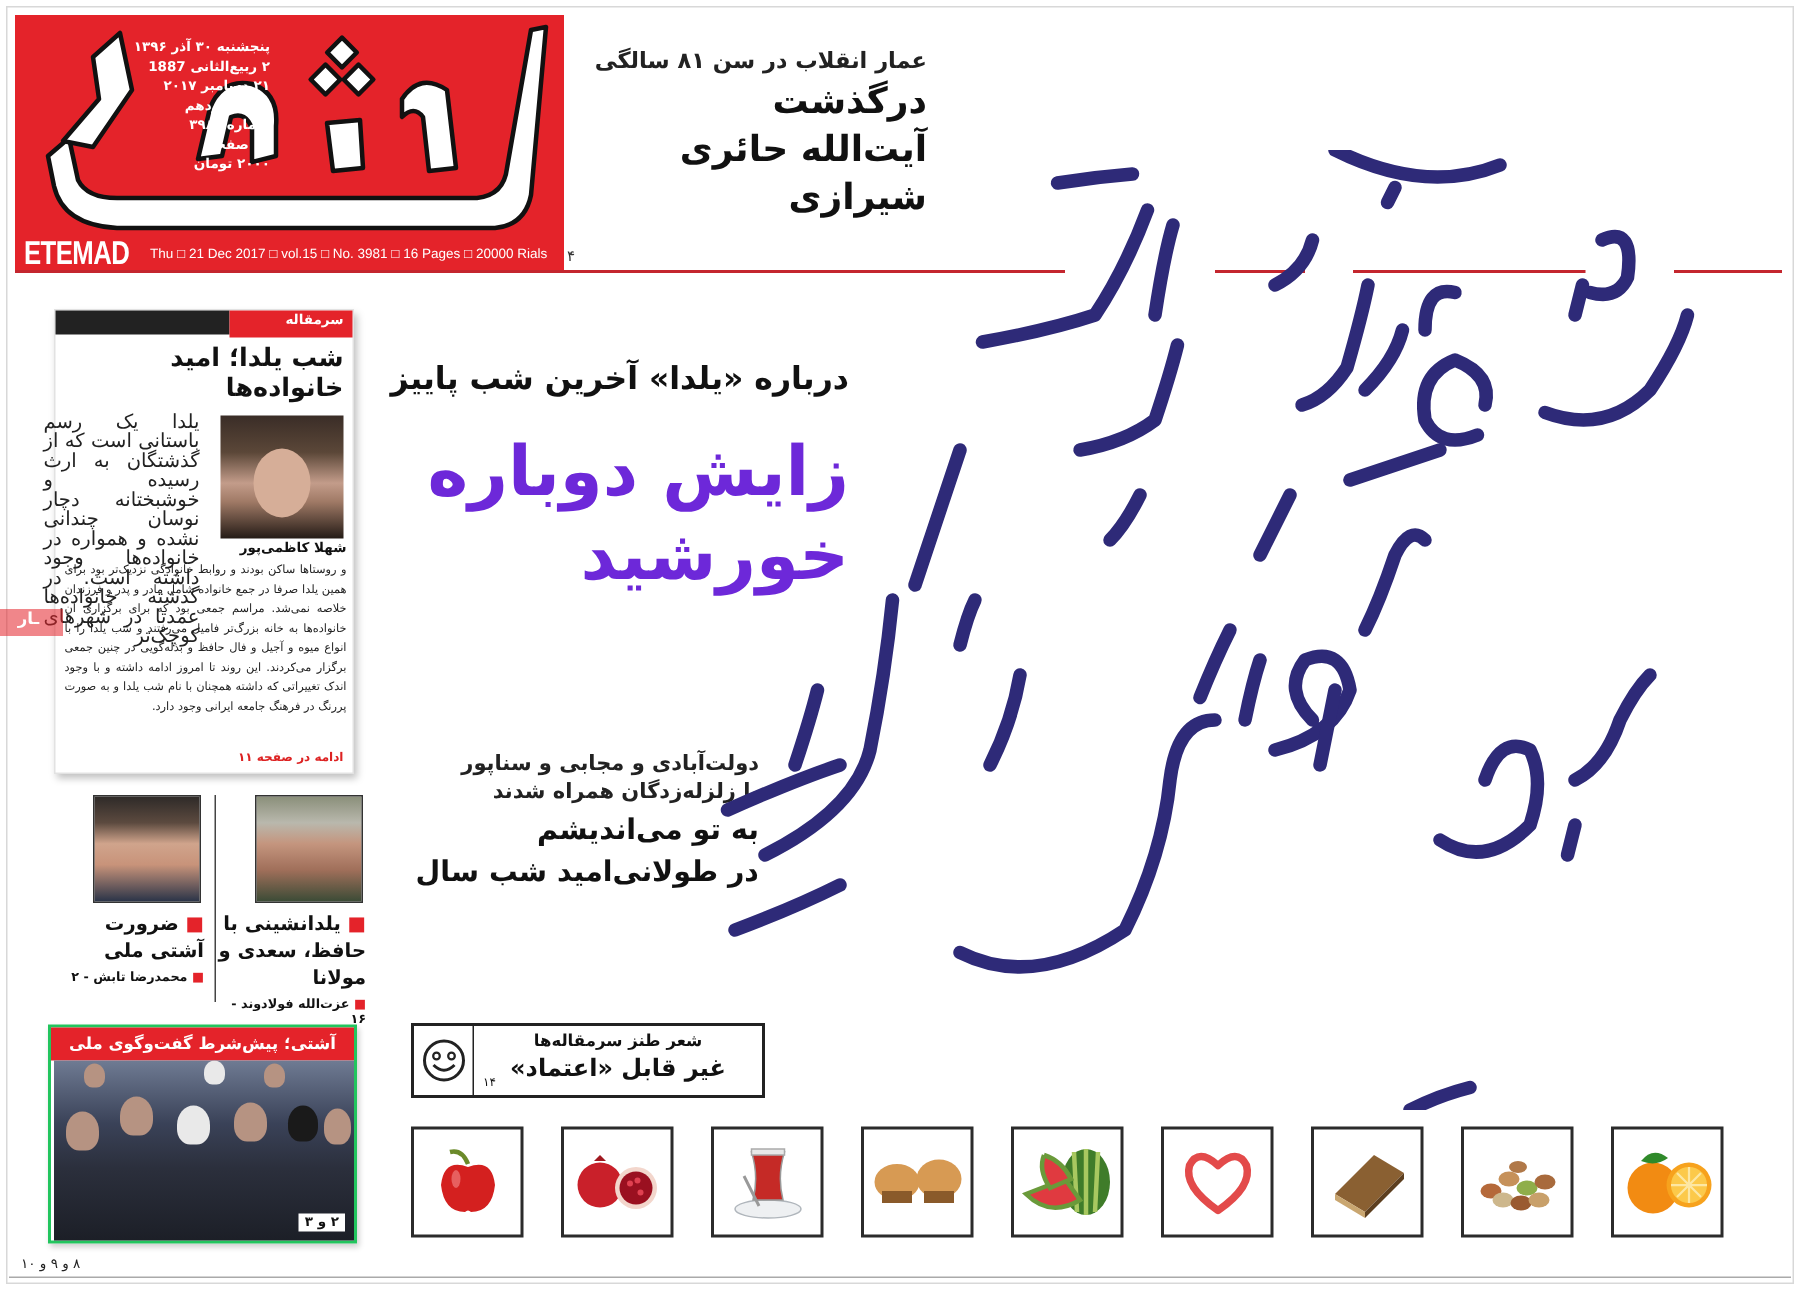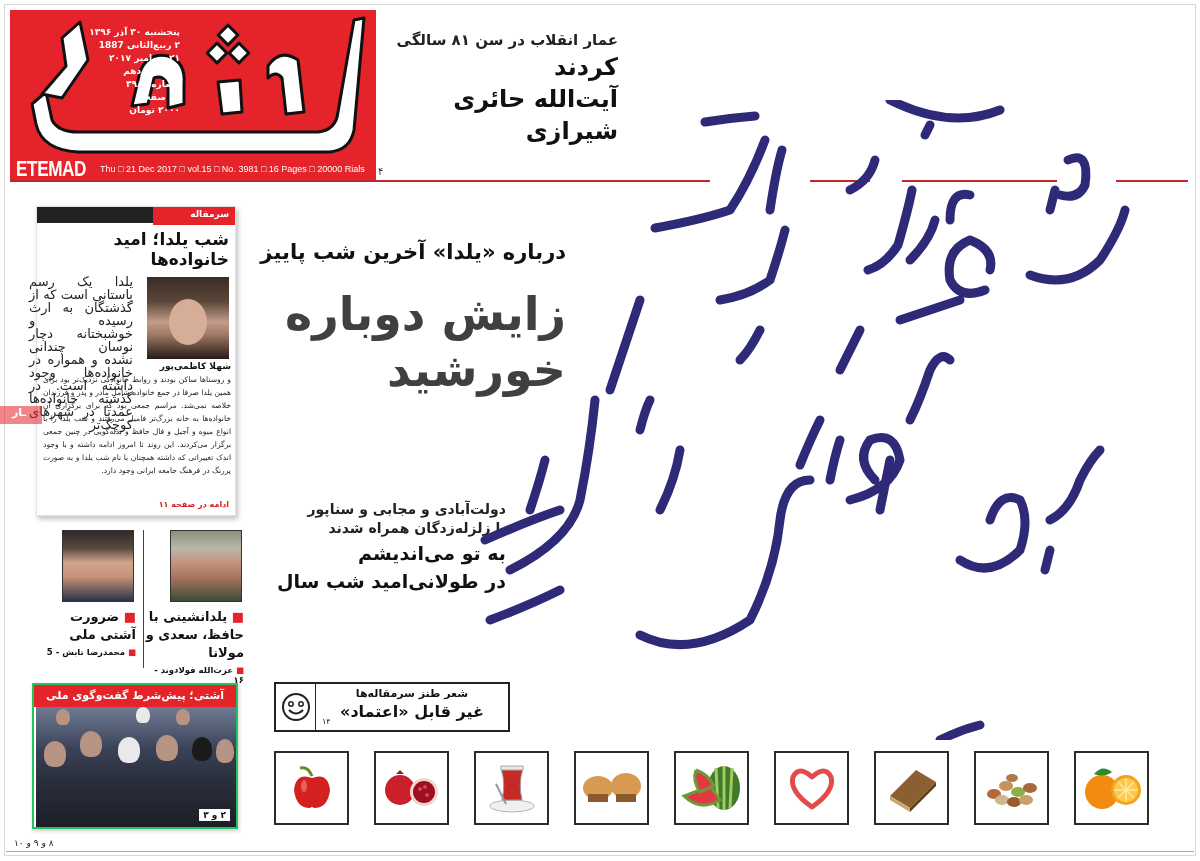--- a/index.html
+++ b/index.html
@@ -53,21 +53,21 @@
   .photo-box .img { position: absolute; left: 2px; top: 22px; width: 200px; height: 120px; background: linear-gradient(180deg, #6f7b93 0%, #3a4258 35%, #2b2f3c 60%, #1c1f27 100%); overflow: hidden; }
   .person { position: absolute; border-radius: 50% 50% 40% 40%; background: #b69382; }
   .photo-box .tag { position: absolute; right: 6px; bottom: 6px; background: #fff; font-size: 9px; font-weight: bold; padding: 1px 4px; direction: rtl; }
   .bottom-page-ref { position: absolute; left: 14px; top: 838px; font-size: 9px; color: #222; direction: rtl; }
 
   
   .side-tag { position: absolute; left: 0; top: 406px; width: 42px; height: 18px; background: rgba(228,35,42,0.55); color: #fff; font-size: 11px; font-weight: bold; direction: rtl; text-align: center; padding-right: 4px; }
 
   
   .main-kicker { position: absolute; left: 256px; top: 240px; width: 310px; direction: rtl; text-align: right; font-size: 21px; font-weight: bold; color: #111; }
-  .main-head { position: absolute; left: 256px; top: 286px; width: 310px; direction: rtl; text-align: right; font-size: 46px; font-weight: bold; line-height: 56px; color: #404040; letter-spacing: -1px; }
+  .main-head { position: absolute; left: 256px; top: 286px; width: 310px; direction: rtl; text-align: right; font-size: 46px; font-weight: bold; line-height: 56px; color: #6d28d9; letter-spacing: -1px; }
 
   .sub-news { position: absolute; left: 256px; top: 500px; width: 250px; direction: rtl; text-align: right; }
   .sub-news .k { font-size: 14px; font-weight: bold; line-height: 19px; color: #222; }
   .sub-news .h { font-size: 19px; font-weight: bold; line-height: 25px; color: #111; margin-top: 3px; }
 
   
   .satire { position: absolute; left: 274px; top: 682px; width: 236px; height: 50px; border: 2px solid #222; display: flex; background: #fff; }
   .satire .smiley { width: 40px; border-right: 1px solid #222; display: flex; align-items: center; justify-content: center; }
   .satire .body { flex: 1; direction: rtl; text-align: center; position: relative; padding-top: 3px; }
   .satire .k { font-size: 11px; font-weight: bold; }
@@ -110,21 +110,21 @@
     <div>۲۰۰۰ تومان</div>
   </div>
   <div class="mast-bottom">
     <span class="etemad-en">ETEMAD</span>
     <span class="mast-en-info">Thu □ 21  Dec 2017 □ vol.15 □ No. 3981 □ 16 Pages □ 20000 Rials</span>
   </div>
 </div>
 
 <div class="top-news">
   <div class="kicker">عمار انقلاب در سن ۸۱ سالگی</div>
-  <div class="head">کردند</div>
+  <div class="head">درگذشت</div>
   <div class="head">آیت‌الله حائری شیرازی</div>
 </div>
 <div class="page-ref-top">۴</div>
 
 <div class="red-rule" style="left:10px; width:700px;"></div>
 <div class="red-rule" style="left:810px; width:60px;"></div>
 <div class="red-rule" style="left:902px; width:155px;"></div>
 <div class="red-rule" style="left:1116px; width:72px;"></div>
 
 <div class="editorial">
@@ -147,21 +147,21 @@
 <div class="minis">
   <div class="mini" style="right:0;">
     <div class="photo" style="background:linear-gradient(180deg,#8a8f7a 0%,#b9b8ad 25%,#c4957e 45%,#a06f5a 70%,#3b4b36 100%);"></div>
     <div class="txt"><span class="dot">■ </span><span>یلدانشینی با حافظ، سعدی و مولانا</span></div>
     <div class="by"><span class="dot">■ </span><span>عزت‌الله فولادوند - ۱۶</span></div>
   </div>
   <div class="mini-sep"></div>
   <div class="mini" style="left:0;">
     <div class="photo" style="background:linear-gradient(180deg,#2e2a28 0%,#5c4a3f 25%,#d0a48c 45%,#c8937a 65%,#2a3448 100%);"></div>
     <div class="txt"><span class="dot">■ </span><span>ضرورت آشتی ملی</span></div>
-    <div class="by"><span class="dot">■ </span><span>محمدرضا تابش - 5</span></div>
+    <div class="by"><span class="dot">■ </span><span>محمدرضا تابش - ۲</span></div>
   </div>
 </div>
 
 <div class="photo-box">
   <div class="cap">آشتی؛ پیش‌شرط گفت‌وگوی ملی</div>
   <div class="img">
     <div class="person" style="left:8px;top:34px;width:22px;height:26px;"></div>
     <div class="person" style="left:44px;top:24px;width:22px;height:26px;"></div>
     <div class="person" style="left:82px;top:30px;width:22px;height:26px;background:#e9e9e9;"></div>
     <div class="person" style="left:120px;top:28px;width:22px;height:26px;"></div>

